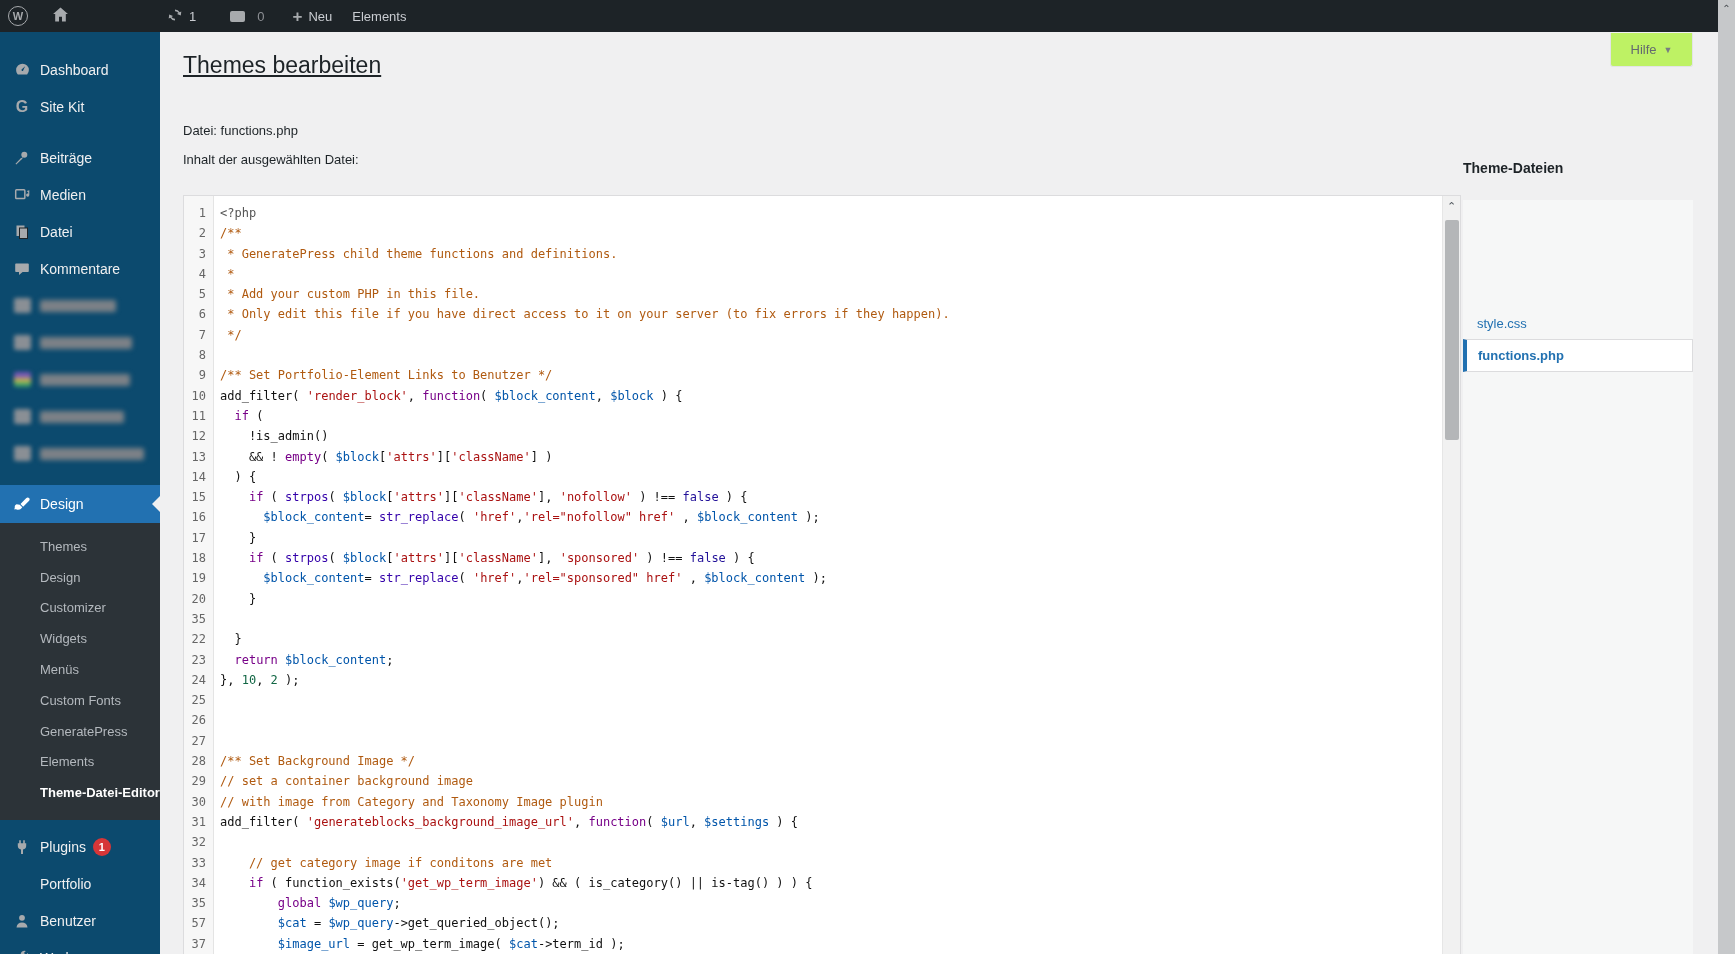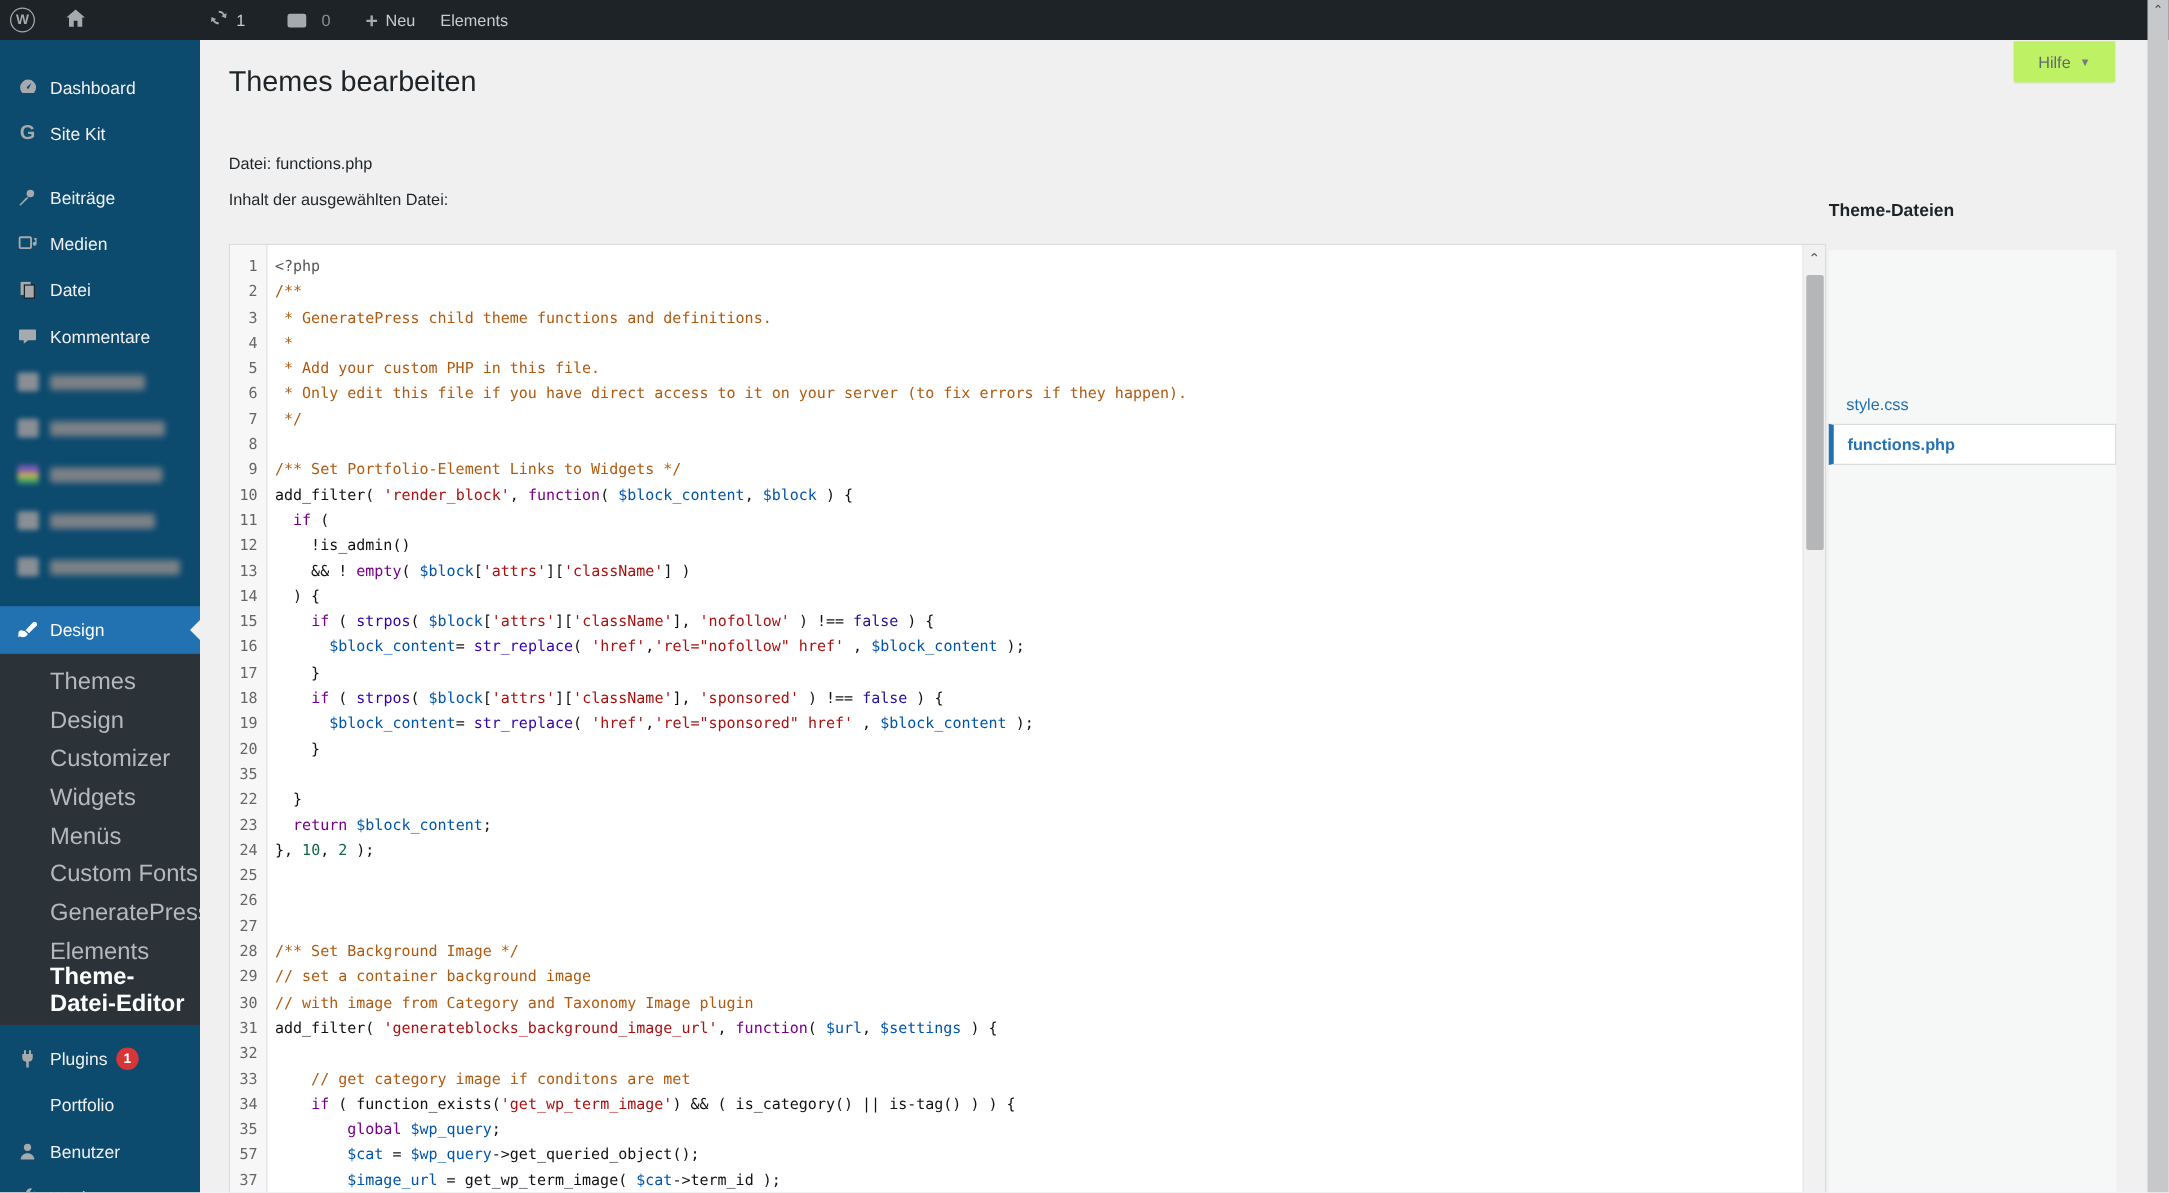--- a/index.html
+++ b/index.html
@@ -31,33 +31,33 @@
         color:#f0f0f1; font-size:14px; }
   .mi .ic { width:20px; height:20px; margin-right:8px; display:flex; align-items:center;
             justify-content:center; color:#a7aaad; flex:0 0 20px; }
   .mi .ic svg { display:block; }
   .spacer14 { height:14px; } .spacer16 { height:13px; }
   .mi-active { background:#2271b1; color:#fff; height:38px; position:relative; }
   .mi-active .ic { color:#fff; }
   .mi-active .arrow { position:absolute; right:0; top:50%; margin-top:-8px; width:0; height:0;
         border:8px solid transparent; border-right-color:#f0f0f1; }
   .submenu { background:#2c3338; padding:8px 0 12px 0; }
-  .smi { height:30.8px; display:flex; align-items:center; padding-left:40px; font-size:19px;
+  .smi { height:30.8px; display:flex; align-items:center; padding-left:40px; font-size:13px;
          color:#b4b9be; cursor:pointer; }
   .smi.current { color:#fff; font-weight:bold; }
   .badge { background:#d63638; color:#fff; border-radius:50%; min-width:18px; height:18px;
            font-size:11px; display:inline-flex; align-items:center; justify-content:center;
            margin-left:7px; font-weight:bold; }
   .blur-bar { height:12px; background:#7c8187; border-radius:2px; filter:blur(2.5px); }
   .blur-ic { width:17px; height:15px; background:#8a8f95; filter:blur(2px); border-radius:2px; }
   .blur-ic.colorful { background:linear-gradient(180deg,#7a5ab5 30%,#e0c040 55%,#3f9e6a 80%); }
 
   
   #content { position:absolute; left:160px; top:32px; width:1575px; height:922px; background:#f0f0f1; }
-  #page-title { position:absolute; left:23px; top:20px; font-size:23px; font-weight:400; color:#1d2327; }
+  #page-title { position:absolute; left:23px; top:20px; font-size:23px; font-weight:400; color:#1d2327;text-decoration:underline; }
   #help-btn { position:absolute; left:1450px; top:1px; width:83px; height:34px; background:#bef264;
               border:1px solid #e3e4e6; border-top:none; border-radius:0 0 3px 3px;
               display:flex; align-items:center; justify-content:center; gap:7px;
               color:#646970; font-size:13px; cursor:pointer; }
   #help-btn .caret { font-size:9px; color:#787c82; }
   .meta-label { position:absolute; left:23px; font-size:13px; color:#1d2327; }
 
   
   #editor { position:absolute; left:23px; top:163px; width:1278px; height:760px;
             background:#fff; border:1px solid #dcdcde; overflow:hidden; }
@@ -288,21 +288,21 @@
       <div id="gutter-bg"></div>
       <div id="code-lines">
           <div class="cl"><span class="ln">1</span><span class="cd"><span class="tk-m">&lt;?php</span></span></div>
           <div class="cl"><span class="ln">2</span><span class="cd"><span class="tk-c">/**</span></span></div>
           <div class="cl"><span class="ln">3</span><span class="cd"><span class="tk-c"> * GeneratePress child theme functions and definitions.</span></span></div>
           <div class="cl"><span class="ln">4</span><span class="cd"><span class="tk-c"> *</span></span></div>
           <div class="cl"><span class="ln">5</span><span class="cd"><span class="tk-c"> * Add your custom PHP in this file.</span></span></div>
           <div class="cl"><span class="ln">6</span><span class="cd"><span class="tk-c"> * Only edit this file if you have direct access to it on your server (to fix errors if they happen).</span></span></div>
           <div class="cl"><span class="ln">7</span><span class="cd"><span class="tk-c"> */</span></span></div>
           <div class="cl"><span class="ln">8</span><span class="cd">&nbsp;</span></div>
-          <div class="cl"><span class="ln">9</span><span class="cd"><span class="tk-c">/** Set Portfolio-Element Links to Widgets */</span></span></div>
+          <div class="cl"><span class="ln">9</span><span class="cd"><span class="tk-c">/** Set Portfolio-Element Links to Benutzer */</span></span></div>
           <div class="cl"><span class="ln">10</span><span class="cd"><span class="tk-p">add_filter( </span><span class="tk-s">'render_block'</span><span class="tk-p">, </span><span class="tk-k">function</span><span class="tk-p">( </span><span class="tk-v">$block_content</span><span class="tk-p">, </span><span class="tk-v">$block</span><span class="tk-p"> ) {</span></span></div>
           <div class="cl"><span class="ln">11</span><span class="cd"><span class="tk-p">  </span><span class="tk-k">if</span><span class="tk-p"> (</span></span></div>
           <div class="cl"><span class="ln">12</span><span class="cd"><span class="tk-p">    !is_admin()</span></span></div>
           <div class="cl"><span class="ln">13</span><span class="cd"><span class="tk-p">    &amp;&amp; ! </span><span class="tk-k">empty</span><span class="tk-p">( </span><span class="tk-v">$block</span><span class="tk-p">[</span><span class="tk-s">'attrs'</span><span class="tk-p">][</span><span class="tk-s">'className'</span><span class="tk-p">] )</span></span></div>
           <div class="cl"><span class="ln">14</span><span class="cd"><span class="tk-p">  ) {</span></span></div>
           <div class="cl"><span class="ln">15</span><span class="cd"><span class="tk-p">    </span><span class="tk-k">if</span><span class="tk-p"> ( </span><span class="tk-b">strpos</span><span class="tk-p">( </span><span class="tk-v">$block</span><span class="tk-p">[</span><span class="tk-s">'attrs'</span><span class="tk-p">][</span><span class="tk-s">'className'</span><span class="tk-p">], </span><span class="tk-s">'nofollow'</span><span class="tk-p"> ) !== </span><span class="tk-a">false</span><span class="tk-p"> ) {</span></span></div>
           <div class="cl"><span class="ln">16</span><span class="cd"><span class="tk-p">      </span><span class="tk-v">$block_content</span><span class="tk-p">= </span><span class="tk-b">str_replace</span><span class="tk-p">( </span><span class="tk-s">'href'</span><span class="tk-p">,</span><span class="tk-s">'rel="nofollow" href'</span><span class="tk-p"> , </span><span class="tk-v">$block_content</span><span class="tk-p"> );</span></span></div>
           <div class="cl"><span class="ln">17</span><span class="cd"><span class="tk-p">    }</span></span></div>
           <div class="cl"><span class="ln">18</span><span class="cd"><span class="tk-p">    </span><span class="tk-k">if</span><span class="tk-p"> ( </span><span class="tk-b">strpos</span><span class="tk-p">( </span><span class="tk-v">$block</span><span class="tk-p">[</span><span class="tk-s">'attrs'</span><span class="tk-p">][</span><span class="tk-s">'className'</span><span class="tk-p">], </span><span class="tk-s">'sponsored'</span><span class="tk-p"> ) !== </span><span class="tk-a">false</span><span class="tk-p"> ) {</span></span></div>
           <div class="cl"><span class="ln">19</span><span class="cd"><span class="tk-p">      </span><span class="tk-v">$block_content</span><span class="tk-p">= </span><span class="tk-b">str_replace</span><span class="tk-p">( </span><span class="tk-s">'href'</span><span class="tk-p">,</span><span class="tk-s">'rel="sponsored" href'</span><span class="tk-p"> , </span><span class="tk-v">$block_content</span><span class="tk-p"> );</span></span></div>

